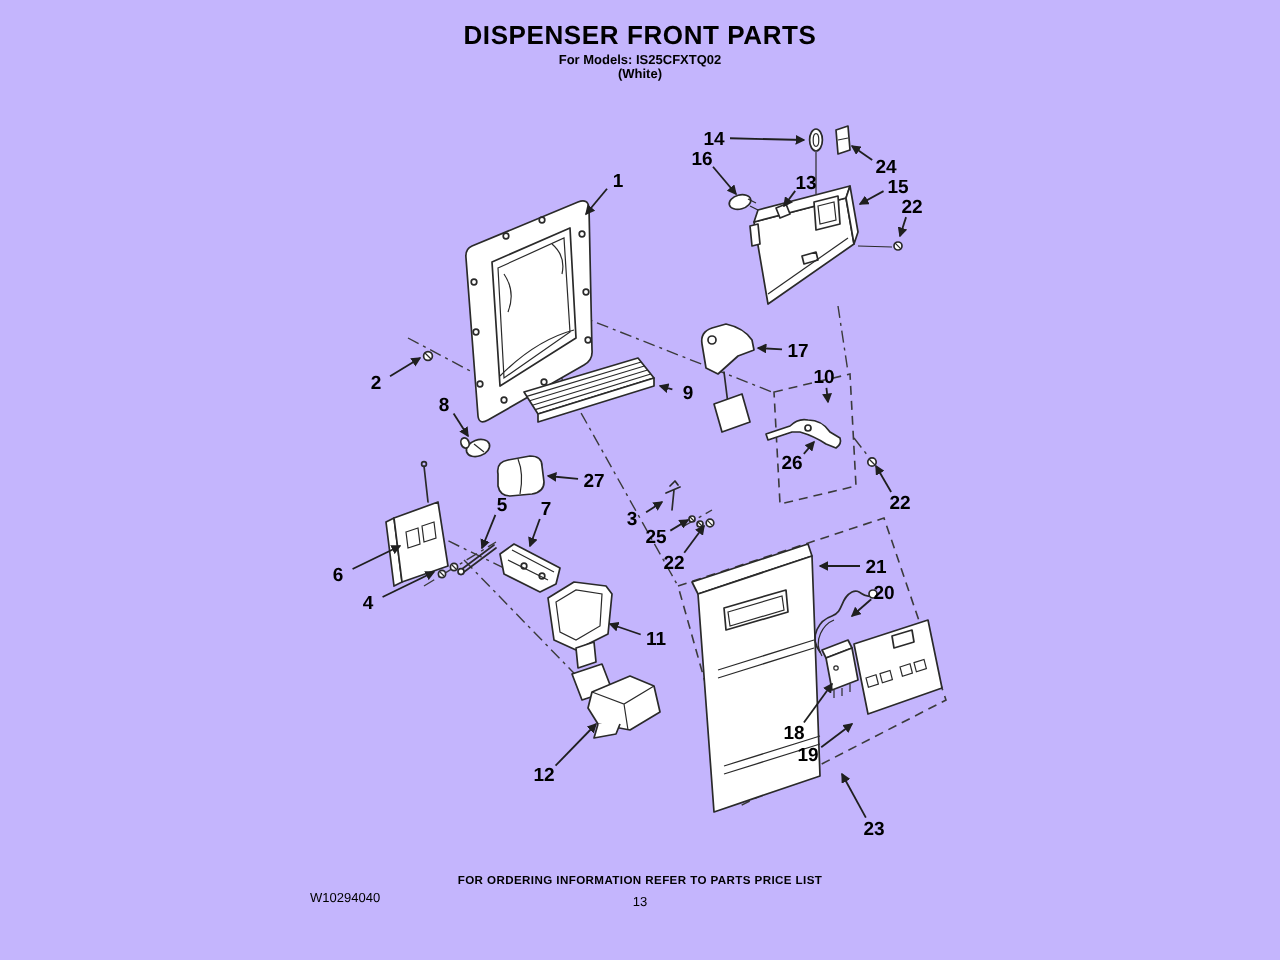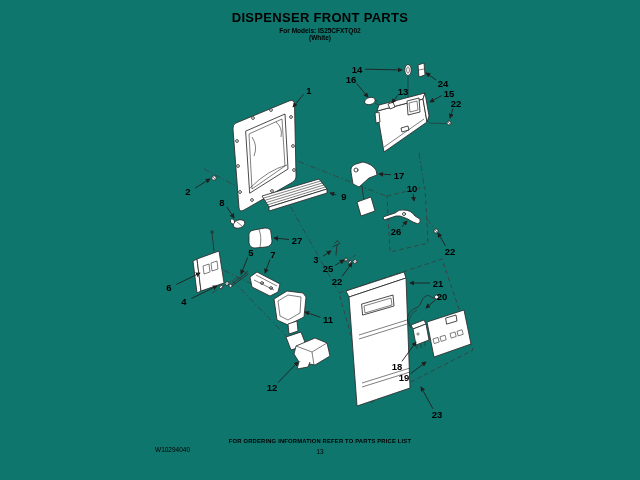--- a/index.html
+++ b/index.html
@@ -1,16 +1,16 @@
 <!DOCTYPE html>
 <html><head>
 <meta charset="utf-8">
 <style>
   html,body{margin:0;padding:0;background:#fff;}
-  .page{position:relative;width:640px;height:480px;background:#0f766e;overflow:hidden;
+  .page{position:relative;width:640px;height:480px;background:#c4b5fd;overflow:hidden;
         font-family:"Liberation Sans", sans-serif;color:#000;}
   .header{position:absolute;top:11px;left:0;width:100%;text-align:center;line-height:1.15;}
   .title{font-size:13px;font-weight:bold;letter-spacing:.3px;}
   .models{font-size:6.5px;font-weight:bold;margin-top:1px;}
   .colorline{font-size:6.5px;font-weight:bold;}
   .footer-note{position:absolute;top:438px;left:0;width:100%;text-align:center;
                font-size:5.8px;font-weight:bold;letter-spacing:.2px;}
   .page-num{position:absolute;top:448px;left:0;width:100%;text-align:center;font-size:6.5px;}
   .doc-num{position:absolute;top:446px;left:155px;font-size:6.5px;}
   svg{position:absolute;left:0;top:0;}

